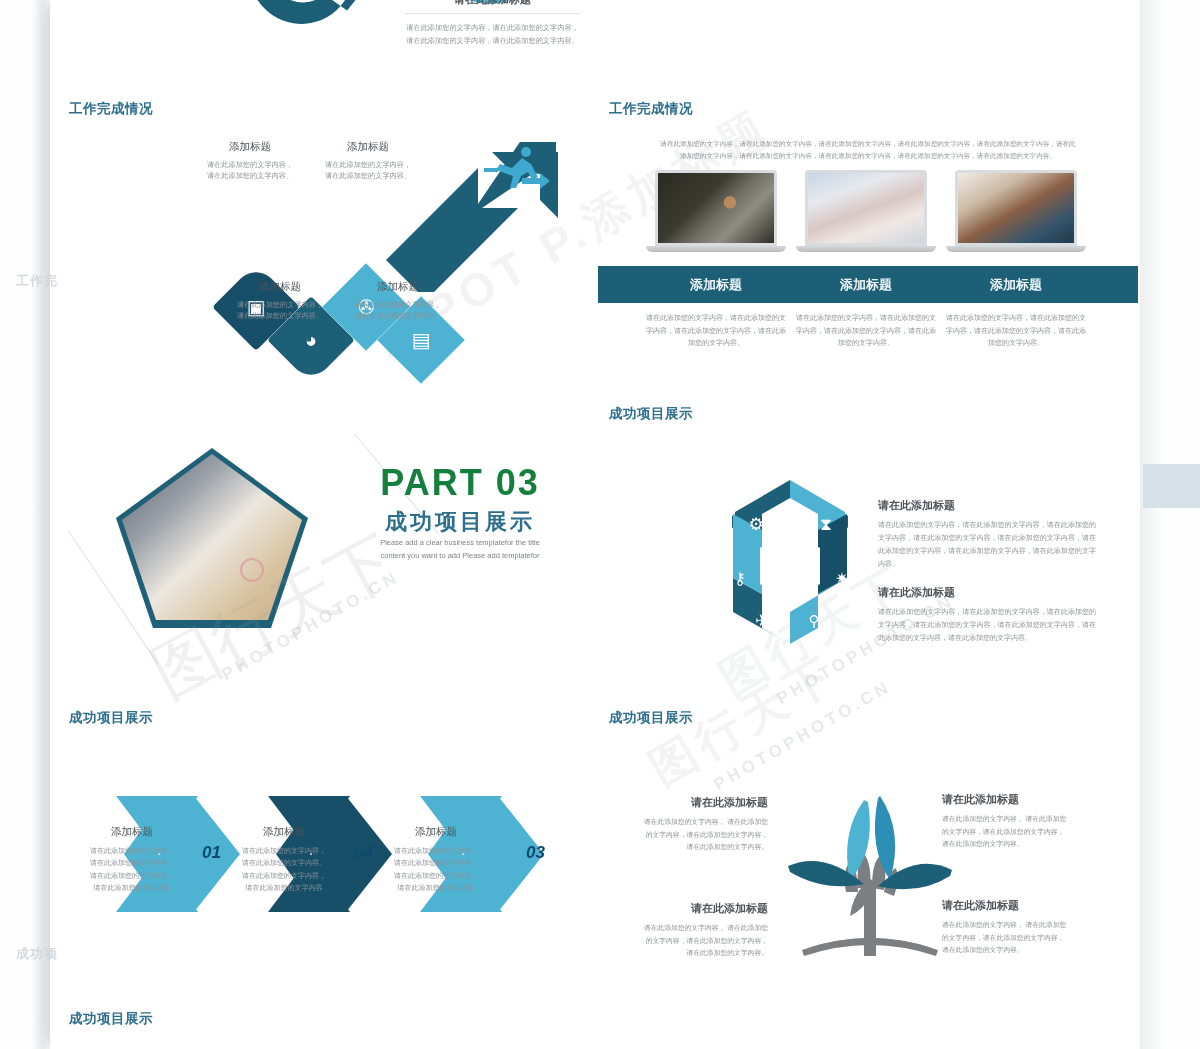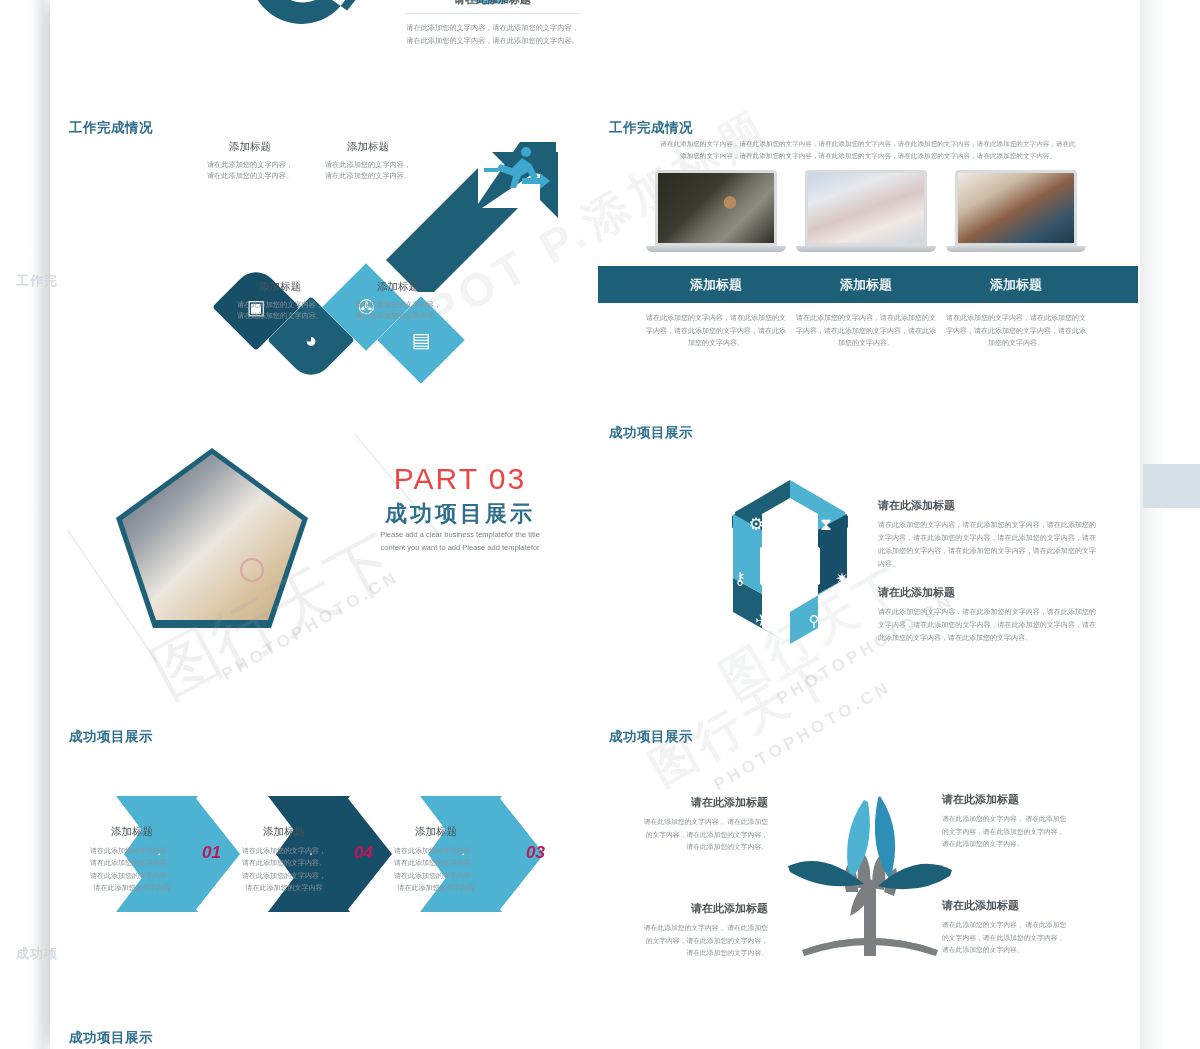--- a/index.html
+++ b/index.html
@@ -29,21 +29,20 @@
   .right-chip {
     position:absolute; left:1143px; top:464px; width:57px; height:44px;
     background: #d6e1e7;
   }
 
   
   .slide { position: absolute; }
   .sec-title {
     font-size: 13.5px; font-weight: bold; color: #2e6f8e; letter-spacing: .5px;
     white-space: nowrap;
-    margin-top: 19px;
   }
 
   
   .wm { position:absolute; color: rgba(150,156,160,.22); font-weight:bold;
         transform: rotate(-30deg); white-space:nowrap; pointer-events:none; user-select:none;}
   .wm.big { font-size: 46px; letter-spacing: 6px; }
   .wm.small { font-size: 17px; letter-spacing: 4px; }
   .wm-cn { font-size: 66px; color: rgba(150,156,160,.25); }
 
   
@@ -60,33 +59,33 @@
   .laptop { position:absolute; width:122px; }
   .laptop .screen { height:76px; border:3px solid #d9dcde; border-radius:4px 4px 0 0;
      background:#222; overflow:hidden; position:relative; }
   .laptop .base { height:6px; background:linear-gradient(#d5d8da,#b9bdc0);
      border-radius:0 0 6px 6px; margin:0 -9px; }
   .band { position:absolute; background:#1d5f77; }
   .band-label { color:#eef5f8; font-size:13px; font-weight:bold; text-align:center; }
   .col-body { font-size:7px; color:#8b9196; line-height:1.8; text-align:center; }
 
   
-  .part-num { font-size:30px; color:#ef4444; letter-spacing:2px; font-weight:400; }
+  .part-num { font-size:36px; color:#15803d; letter-spacing:2px; font-weight:700; }
   .part-cn  { font-size:22px; color:#2e6f8e; font-weight:bold; letter-spacing:3px; }
   .part-en  { font-size:7.5px; color:#7d8488; line-height:1.7; text-align:center; }
   .deco-line { position:absolute; background:#dfe2e4; height:1px; transform-origin:left center; }
 
   
   .hex-txt-h { font-size:11px; font-weight:bold; color:#4f565b; }
   .hex-txt-b { font-size:7px; color:#8b9196; line-height:1.85; text-align:justify; }
 
   
   .chev-title { font-size:10.5px; color:#4d5458; text-align:center; white-space:nowrap;}
   .chev-body { font-size:7px; color:#8b9196; line-height:1.75; text-align:center;}
-  .chev-num { position:absolute; color:#be185d; font-size:17px; font-weight:bold; font-style:italic;}
+  .chev-num { position:absolute; color:#0c4a6e; font-size:17px; font-weight:bold; font-style:italic;}
 
   
   .tree-h { font-size:11px; font-weight:bold; color:#4f565b; white-space:nowrap;}
   .tree-b { font-size:6.8px; color:#8b9196; line-height:1.85; }
 </style>
 </head>
 <body>
 
 <div id="root">
 

